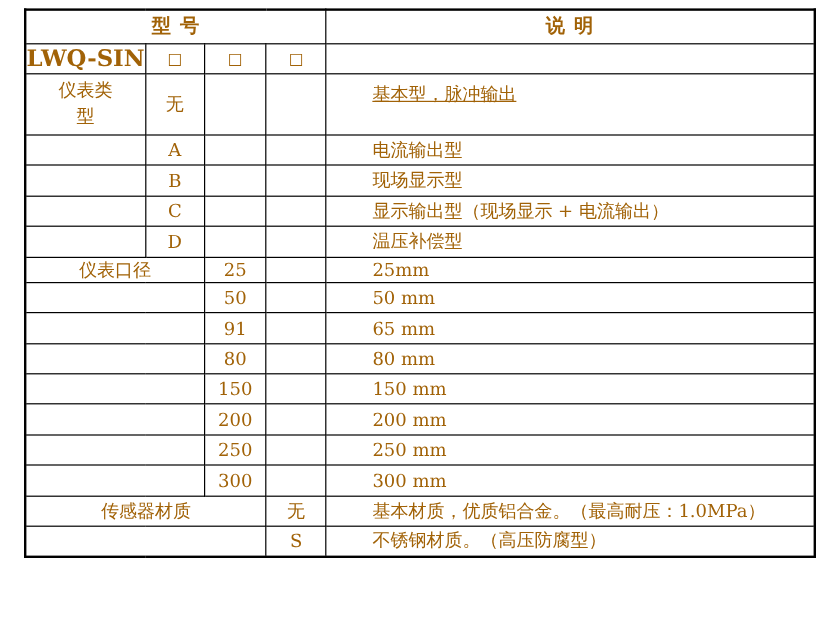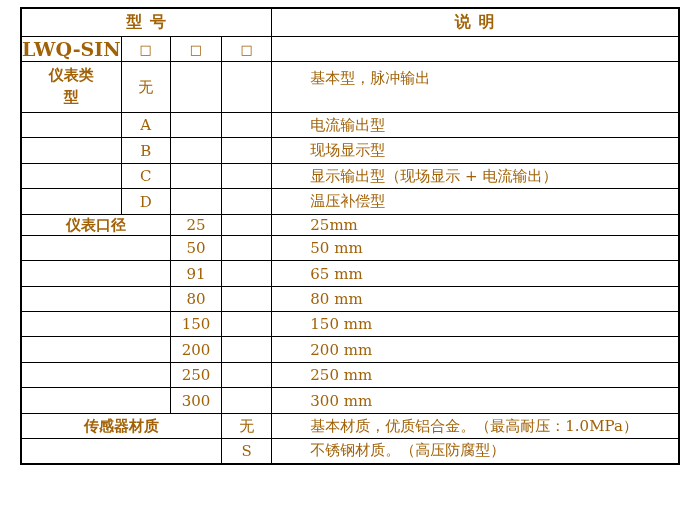--- a/index.html
+++ b/index.html
@@ -34,39 +34,40 @@
     vertical-align: middle;
     overflow: hidden;
     white-space: nowrap;
   }
   table.spec th {
     font-weight: bold;
     font-size: 16px;
     height: 27px;
     letter-spacing: 1px;
   }
-  td.cell.label { font-family: "DejaVu Serif", "Liberation Serif", serif; font-weight: bold; }
+  td.cell.label { font-family: "DejaVu Serif", "Liberation Serif", serif; }
   td.cell.model {
     font-weight: bold;
     font-size: 19px;
   }
   td.cell.box {
     font-weight: bold;
     font-size: 13px;
   }
   td.cell.code {
     font-size: 15px;
   }
   td.cell.desc {
     text-align: left;
     padding-left: 38px;
   }
   td.cell.top {
     vertical-align: top;
     padding-top: 7px;
+    text-decoration: underline;
   }
   .wrap3 {
     display: inline-block;
     width: 3.2em;
     white-space: normal;
     line-height: 1.45;
     text-align: center;
   }
 </style>
 </head>

